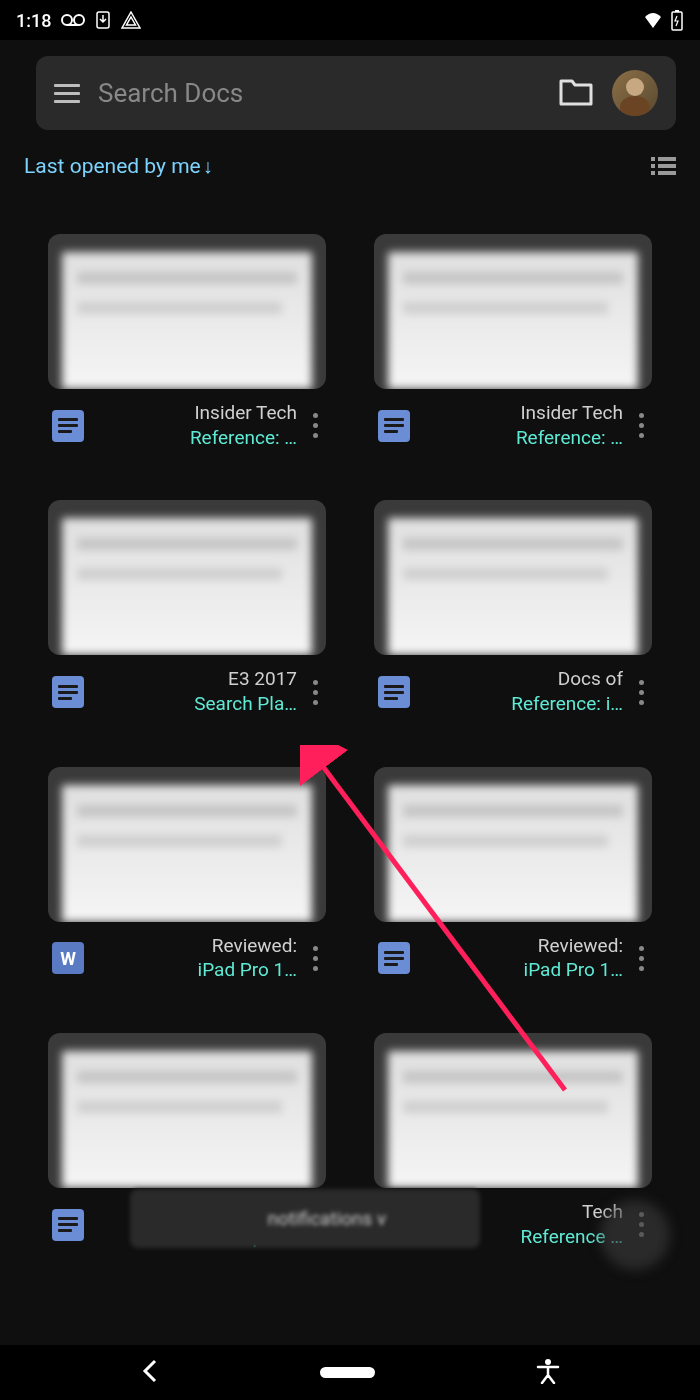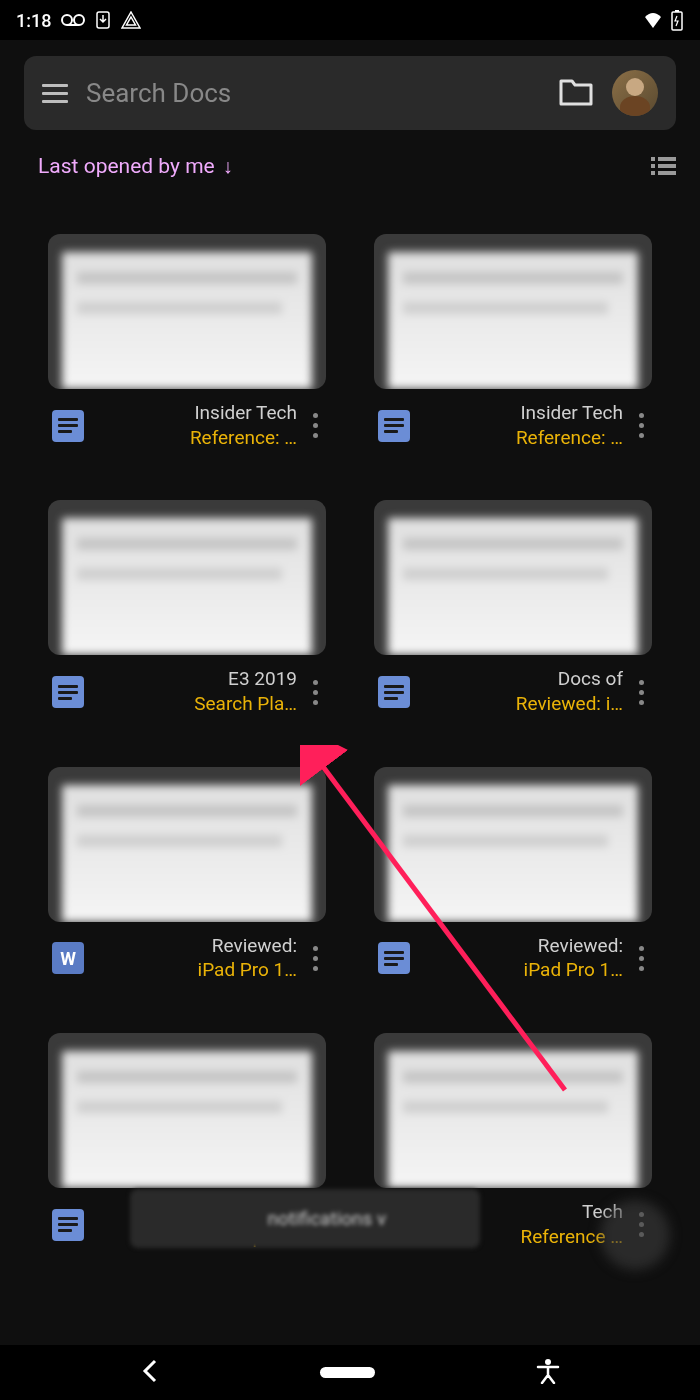--- a/index.html
+++ b/index.html
@@ -42,21 +42,21 @@
       gap: 6px;
     }
     
     .status-icon {
       display: inline-flex;
       align-items: center;
     }
     
     
     .search-container {
-      margin: 16px 24px 14px 24px;
+      margin: 16px 24px 14px 36px;
       background: #2a2a2a;
       border-radius: 12px;
       display: flex;
       align-items: center;
       padding: 14px 18px;
       gap: 18px;
     }
     
     .hamburger {
       display: flex;
@@ -124,26 +124,25 @@
     
     
     .sort-bar {
       display: flex;
       justify-content: space-between;
       align-items: center;
       padding: 10px 24px 20px 24px;
     }
     
     .sort-label {
-      color: #f0abfc;
+      color: #7dd3fc;
       font-size: 21px;
       display: flex;
       align-items: center;
-      gap: 8px;
-      margin-left: 14px;
+      gap: 2px;
     }
     
     .sort-arrow {
       font-size: 20px;
     }
     
     .view-toggle {
       display: flex;
       flex-direction: column;
       gap: 3px;
@@ -274,21 +273,21 @@
     .file-title .line1 {
       white-space: nowrap;
       overflow: hidden;
       text-overflow: ellipsis;
     }
     
     .file-title .line2 {
       white-space: nowrap;
       overflow: hidden;
       text-overflow: ellipsis;
-      color: #eab308;
+      color: #5eead4;
     }
     
     .more-dots {
       display: flex;
       flex-direction: column;
       gap: 5px;
       padding: 4px;
       cursor: pointer;
       flex-shrink: 0;
     }
@@ -486,21 +485,21 @@
     <div class="thumbnail">
         <div class="thumb-inner"></div>
       </div>
     <div class="file-info">
       <div class="doc-icon">
           <span></span>
           <span></span>
           <span></span>
         </div>
       <div class="file-title">
-        <div class="line1">E3 2019</div>
+        <div class="line1">E3 2017</div>
         <div class="line2">Search Pla…</div>
       </div>
       <div class="more-dots">
           <span></span>
           <span></span>
           <span></span>
         </div>
     </div>
   </div>
 
@@ -509,21 +508,21 @@
         <div class="thumb-inner"></div>
       </div>
     <div class="file-info">
       <div class="doc-icon">
           <span></span>
           <span></span>
           <span></span>
         </div>
       <div class="file-title">
         <div class="line1">Docs of</div>
-        <div class="line2">Reviewed: i…</div>
+        <div class="line2">Reference: i…</div>
       </div>
       <div class="more-dots">
           <span></span>
           <span></span>
           <span></span>
         </div>
     </div>
   </div>
 
   <div class="file-card">

